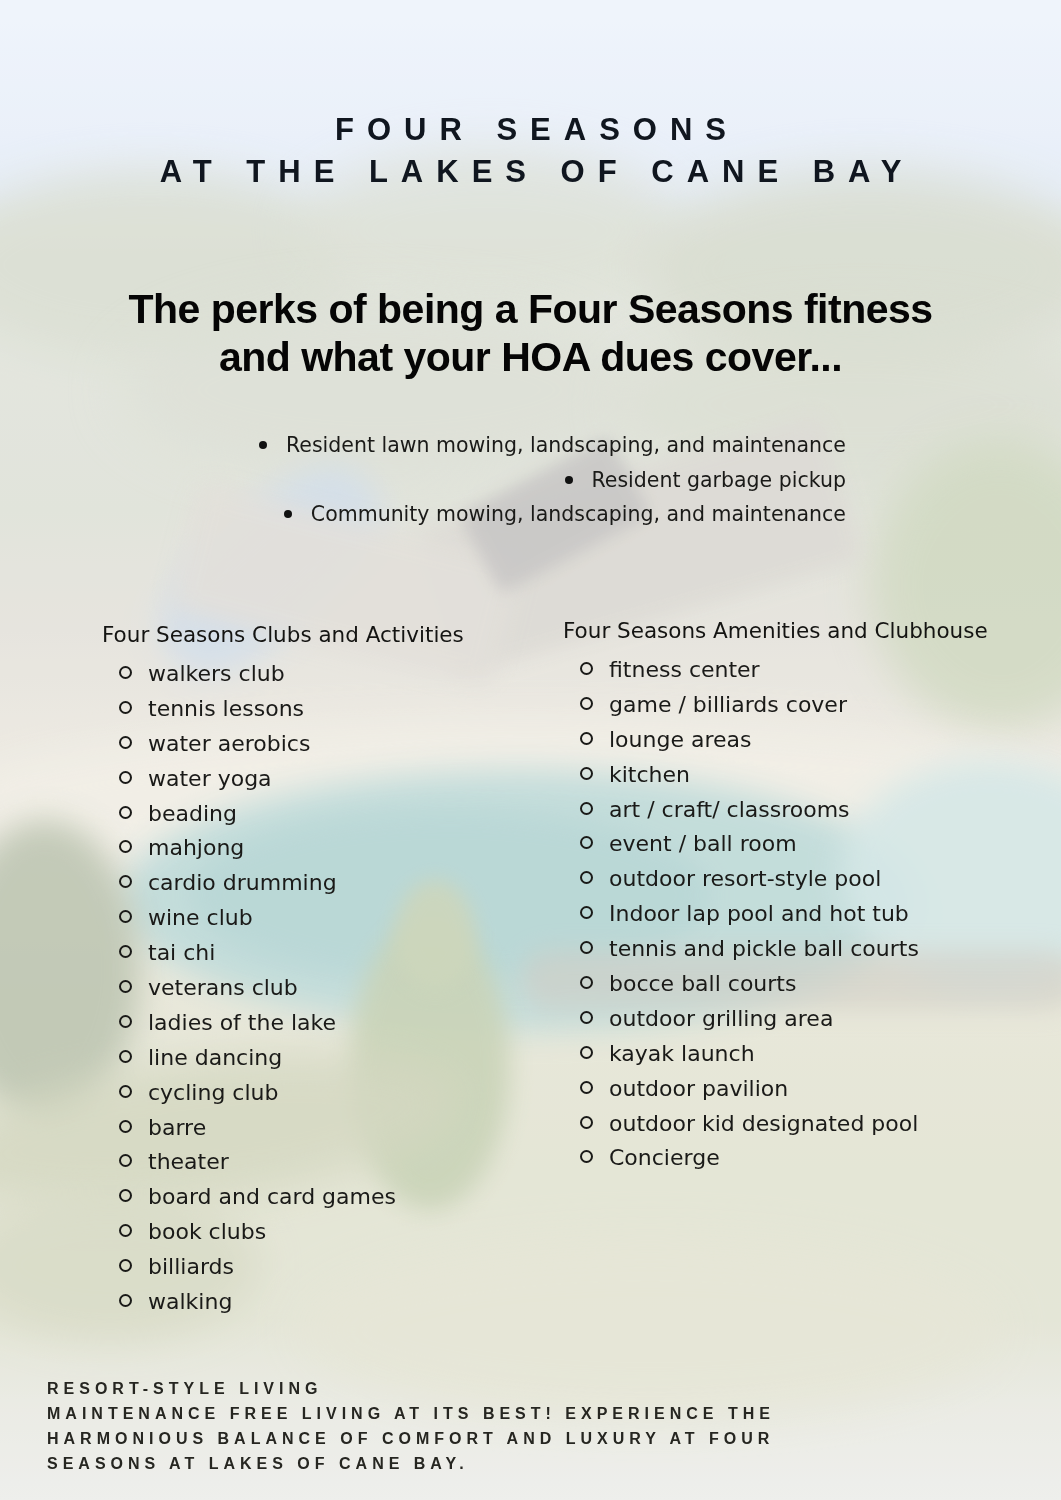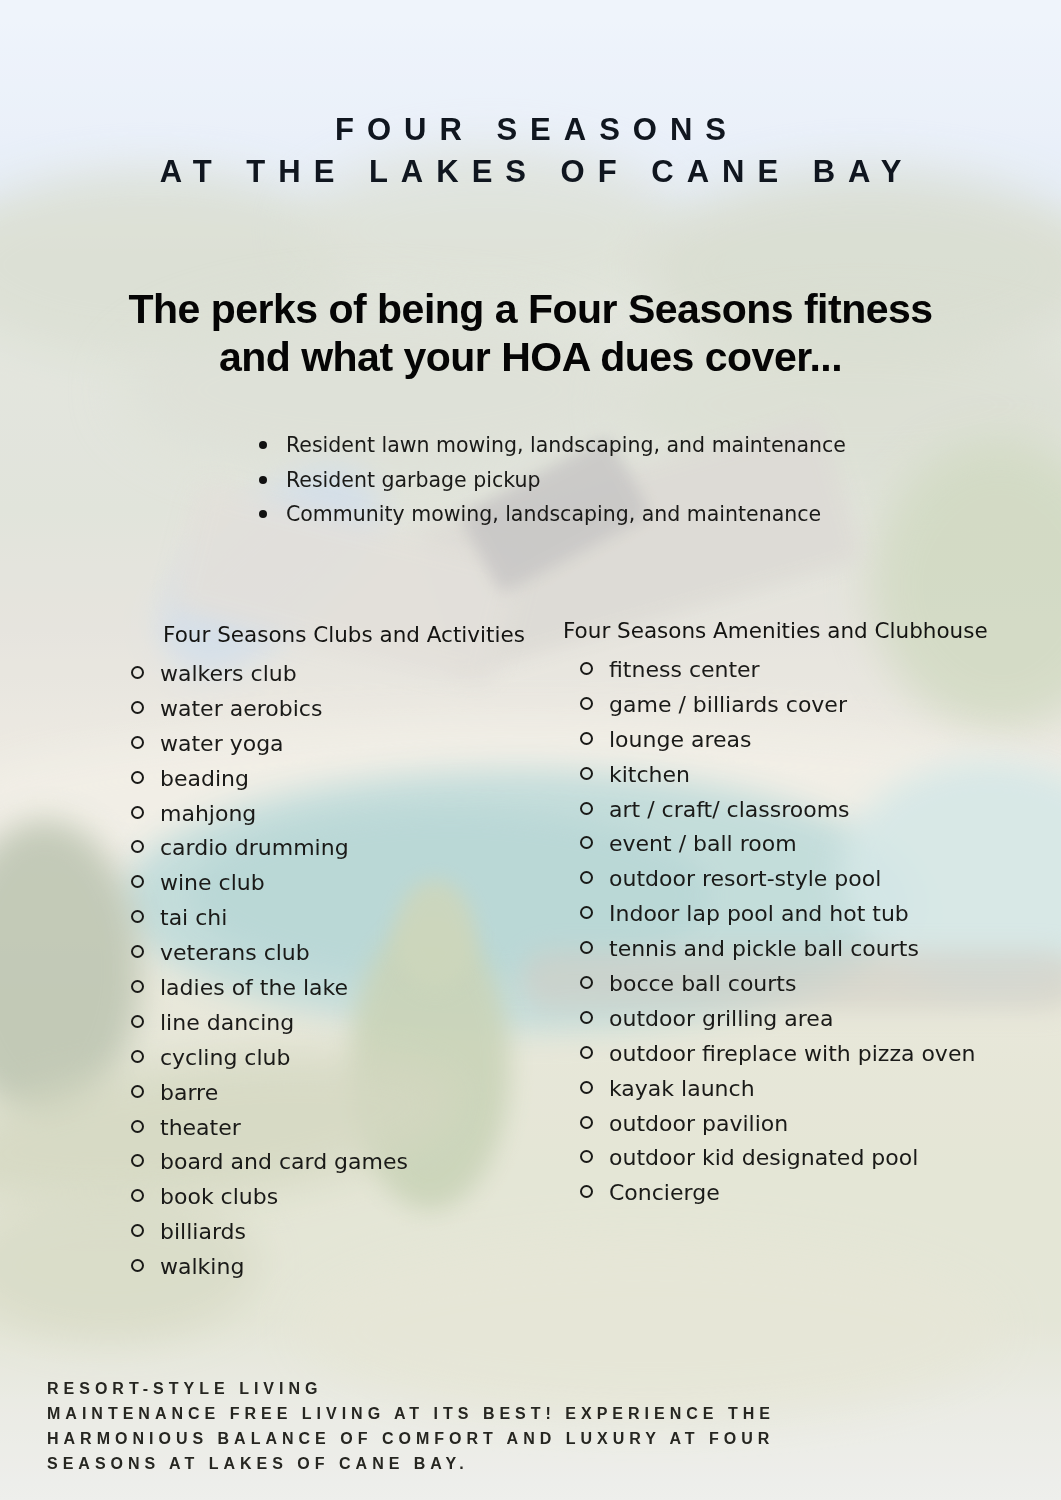--- a/index.html
+++ b/index.html
@@ -52,31 +52,31 @@
   .brand{position:absolute;top:62px;left:0;width:100%;text-align:center;
     color:#10161f;font-family:"Liberation Sans", sans-serif;font-weight:bold;}
   .brand-line{font-size:31px;letter-spacing:13px;line-height:42px;text-indent:13px;}
 
   .headline{position:absolute;top:238px;left:0;width:100%;margin:0;text-align:center;
     color:#050505;font-family:"Liberation Sans", sans-serif;font-weight:800;}
   .hl-line{display:block;font-size:41px;line-height:48px;letter-spacing:-0.5px;}
 
   .intro-list{position:absolute;left:259px;top:386px;margin:0;padding:0;list-style:none;}
   .intro-list li{display:flex;align-items:baseline;height:34.6px;
-    font-size:20.5px;color:#1a1a18;}
+    font-size:20.5px;color:#1a1a18;justify-content:flex-end;}
   .dot{width:8px;height:8px;border-radius:50%;background:#111;flex:0 0 8px;
     margin-right:19px;position:relative;top:-3px;}
 
   .col{position:absolute;color:#1a1a18;}
   .col h2{margin:0;font-size:21.5px;font-weight:normal;color:#141412;line-height:28px;}
   .col ul{margin:12px 0 0 17px;padding:0;list-style:none;}
   .col li{display:flex;align-items:baseline;height:34.9px;font-size:22px;}
   .ring{width:9px;height:9px;border-radius:50%;border:2.5px solid #1a1a18;background:transparent;
     flex:0 0 9px;margin-right:16px;position:relative;top:-2px;box-sizing:content-box;}
-  .col-left{left:114px;top:574px;width:460px;text-align:center;}
+  .col-left{left:102px;top:574px;width:460px;}
   .col-right{left:563px;top:570px;width:480px;}
 
   .tagline{position:absolute;top:1329px;left:0;width:100%;text-align:left;
     color:#262621;font-family:"Liberation Sans", sans-serif;font-weight:bold;padding-left:42px;}
   .tg-line{font-size:16px;letter-spacing:5px;line-height:25px;text-indent:5px;}
 </style>
 </head>
 <body>
 
 <div class="page">
@@ -135,20 +135,24 @@
 
     <section class="col col-left">
       <h2>Four Seasons Clubs and Activities</h2>
       <ul>
           <li>
           <span class="ring"></span>
           <span class="txt">walkers club</span>
         </li>
           <li>
           <span class="ring"></span>
+          <span class="txt">tennis lessons</span>
+        </li>
+          <li>
+          <span class="ring"></span>
           <span class="txt">water aerobics</span>
         </li>
           <li>
           <span class="ring"></span>
           <span class="txt">water yoga</span>
         </li>
           <li>
           <span class="ring"></span>
           <span class="txt">beading</span>
         </li>
@@ -250,24 +254,20 @@
           <span class="ring"></span>
           <span class="txt">tennis and pickle ball courts</span>
         </li>
           <li>
           <span class="ring"></span>
           <span class="txt">bocce ball courts</span>
         </li>
           <li>
           <span class="ring"></span>
           <span class="txt">outdoor grilling area</span>
-        </li>
-          <li>
-          <span class="ring"></span>
-          <span class="txt">outdoor fireplace with pizza oven</span>
         </li>
           <li>
           <span class="ring"></span>
           <span class="txt">kayak launch</span>
         </li>
           <li>
           <span class="ring"></span>
           <span class="txt">outdoor pavilion</span>
         </li>
           <li>

